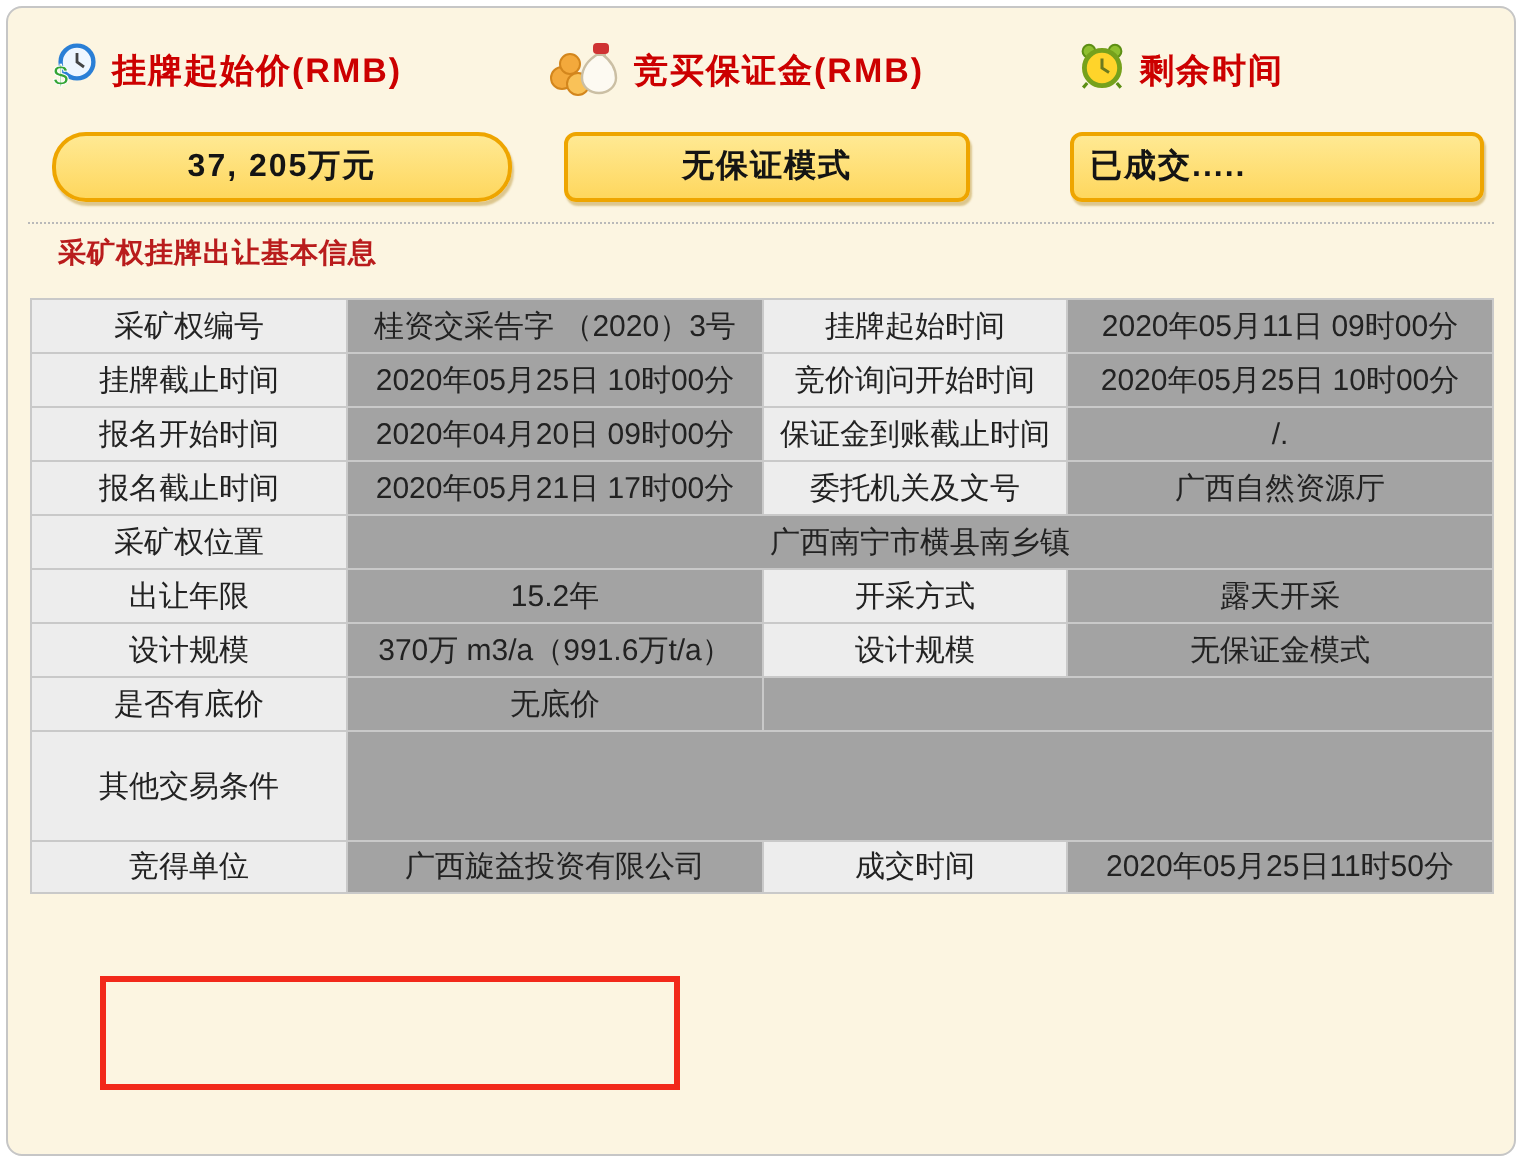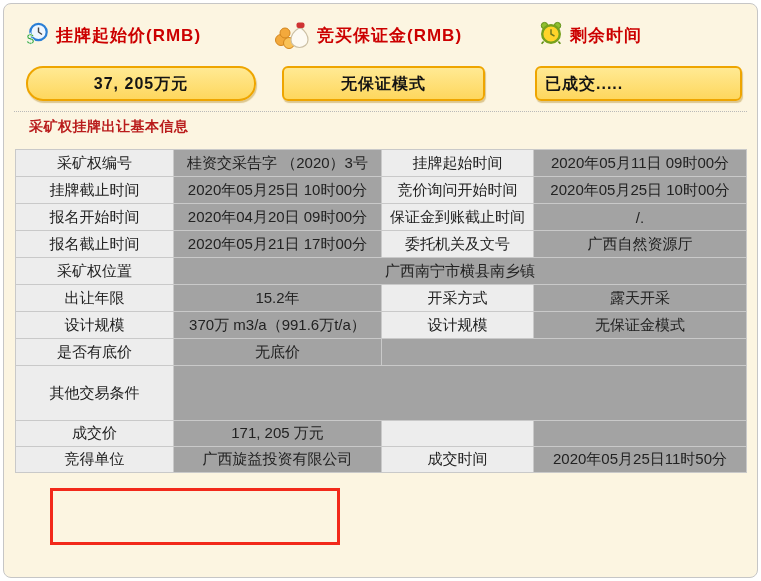--- a/index.html
+++ b/index.html
@@ -162,26 +162,20 @@
       <tr>
         <td class="lbl">是否有底价</td>
         <td class="val">无底价</td>
         <td class="val" colspan="2"></td>
       </tr>
       <tr class="tall">
         <td class="lbl">其他交易条件</td>
         <td class="val" colspan="3"></td>
       </tr>
       <tr class="short">
-        <td class="lbl">成交价</td>
-        <td class="val">171, 205 万元</td>
-        <td class="lbl"></td>
-        <td class="val"></td>
-      </tr>
-      <tr class="short">
         <td class="lbl">竞得单位</td>
         <td class="val">广西旋益投资有限公司</td>
         <td class="lbl">成交时间</td>
         <td class="val">2020年05月25日11时50分</td>
       </tr>
     </tbody>
   </table>
 
   <div class="highlight"></div>
 

